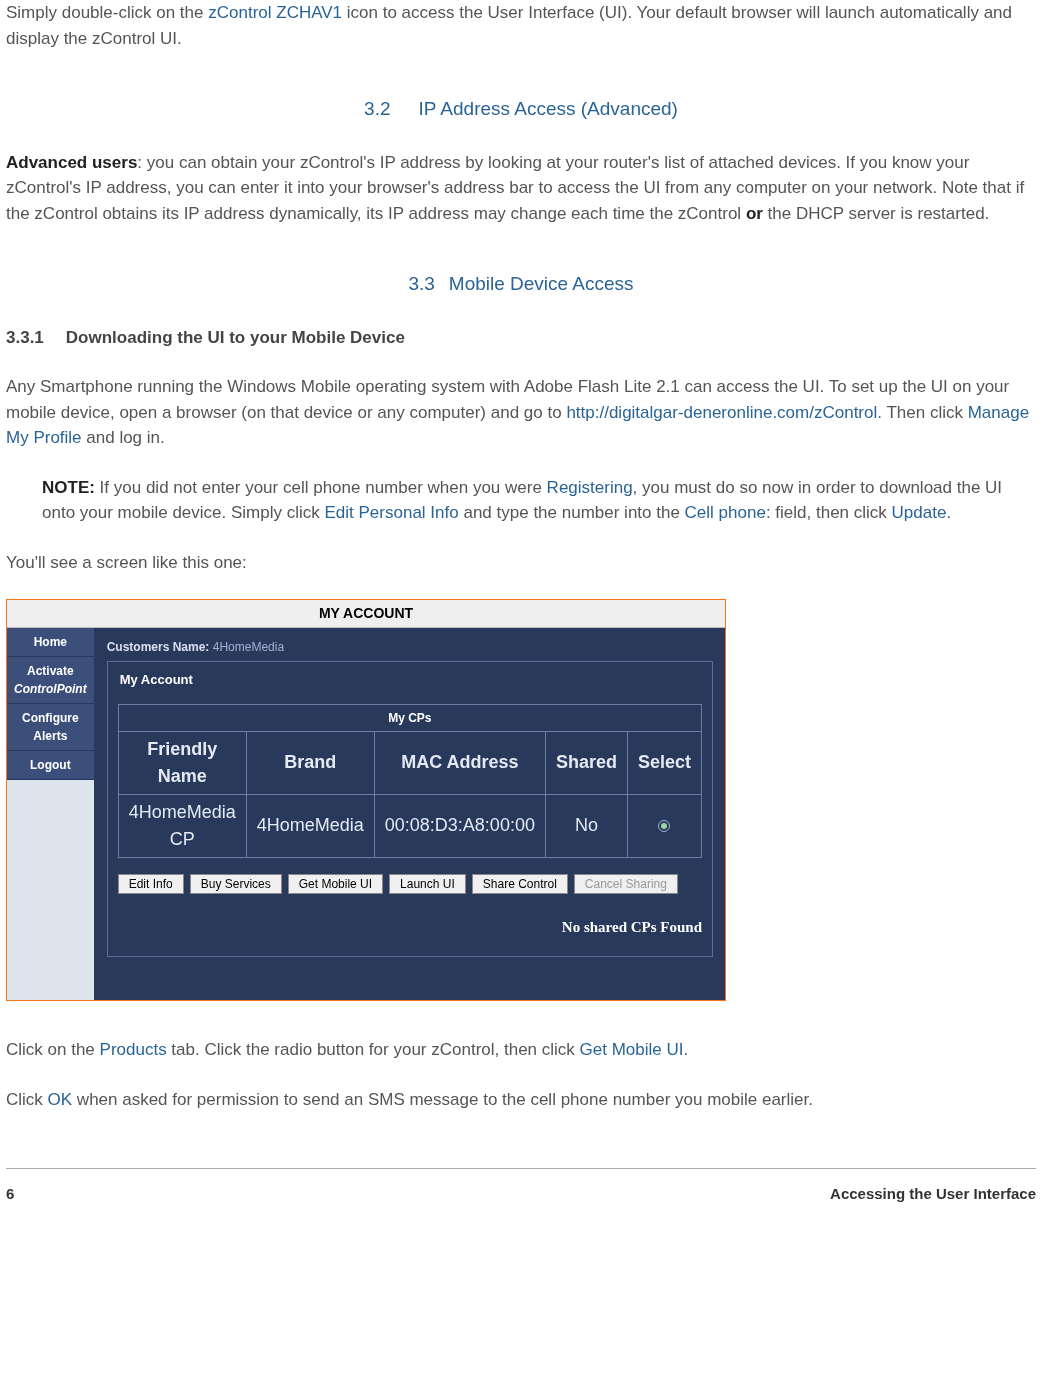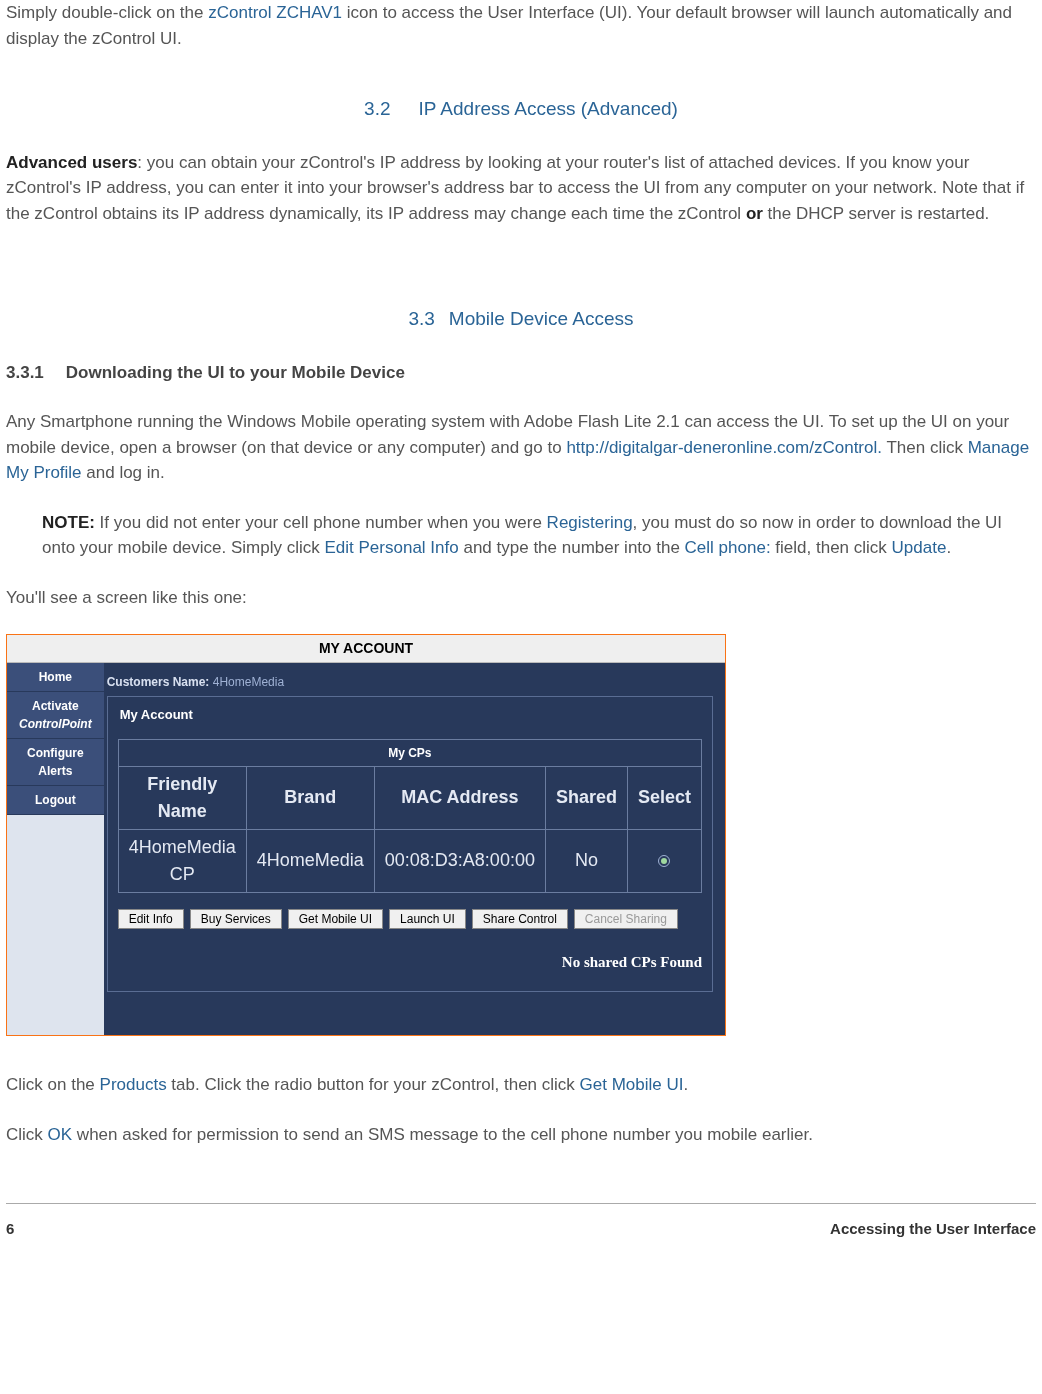--- a/index.html
+++ b/index.html
@@ -13,21 +13,21 @@
     }
     .section-heading {
       color: #2a6496;
       font-weight: normal;
       font-size: 19px;
       margin-top: 44px;
       margin-bottom: 26px;
       text-align: center;
     }
     .section-heading .num { display: inline-block; margin-right: 28px; }
-    .section-heading.sub33 .num { margin-right: 14px; margin-top: 35px; }
+    .section-heading.sub33 .num { margin-right: 14px; }
     .sub-heading {
       color: #444;
       font-weight: bold;
       font-size: 17px;
       margin-bottom: 24px;
     }
     .sub-heading .num { display: inline-block; margin-right: 22px; }
     .para { margin-bottom: 24px; color:#555; }
     .para.first { margin-top: 0; }
     .link { color: #2a6496; }
@@ -64,21 +64,21 @@
       padding: 5px 4px;
       border-bottom: 1px solid #28395b;
       font-weight: bold;
       cursor: pointer;
     }
     .sidebar-item em { font-style: italic; font-weight: bold; }
     .sidebar-fill { background: #dee4ee; height: 220px; }
     .content {
       flex: 1;
       background: #28395b;
-      padding: 8px 12px 20px 2px;
+      padding: 8px 12px 20px 12px;
       color: #fff;
       font-size: 12px;
     }
     .cust-line { margin: 2px 0 6px 0; }
     .cust-line .label { color: #d8e0f0; font-weight: bold; }
     .cust-line .val { color: #9fb1d4; }
     .tabs { display: flex; gap: 4px; margin-left: 12px; }
     .tab {
       background: #3b4f7a;
       color: #fff;

